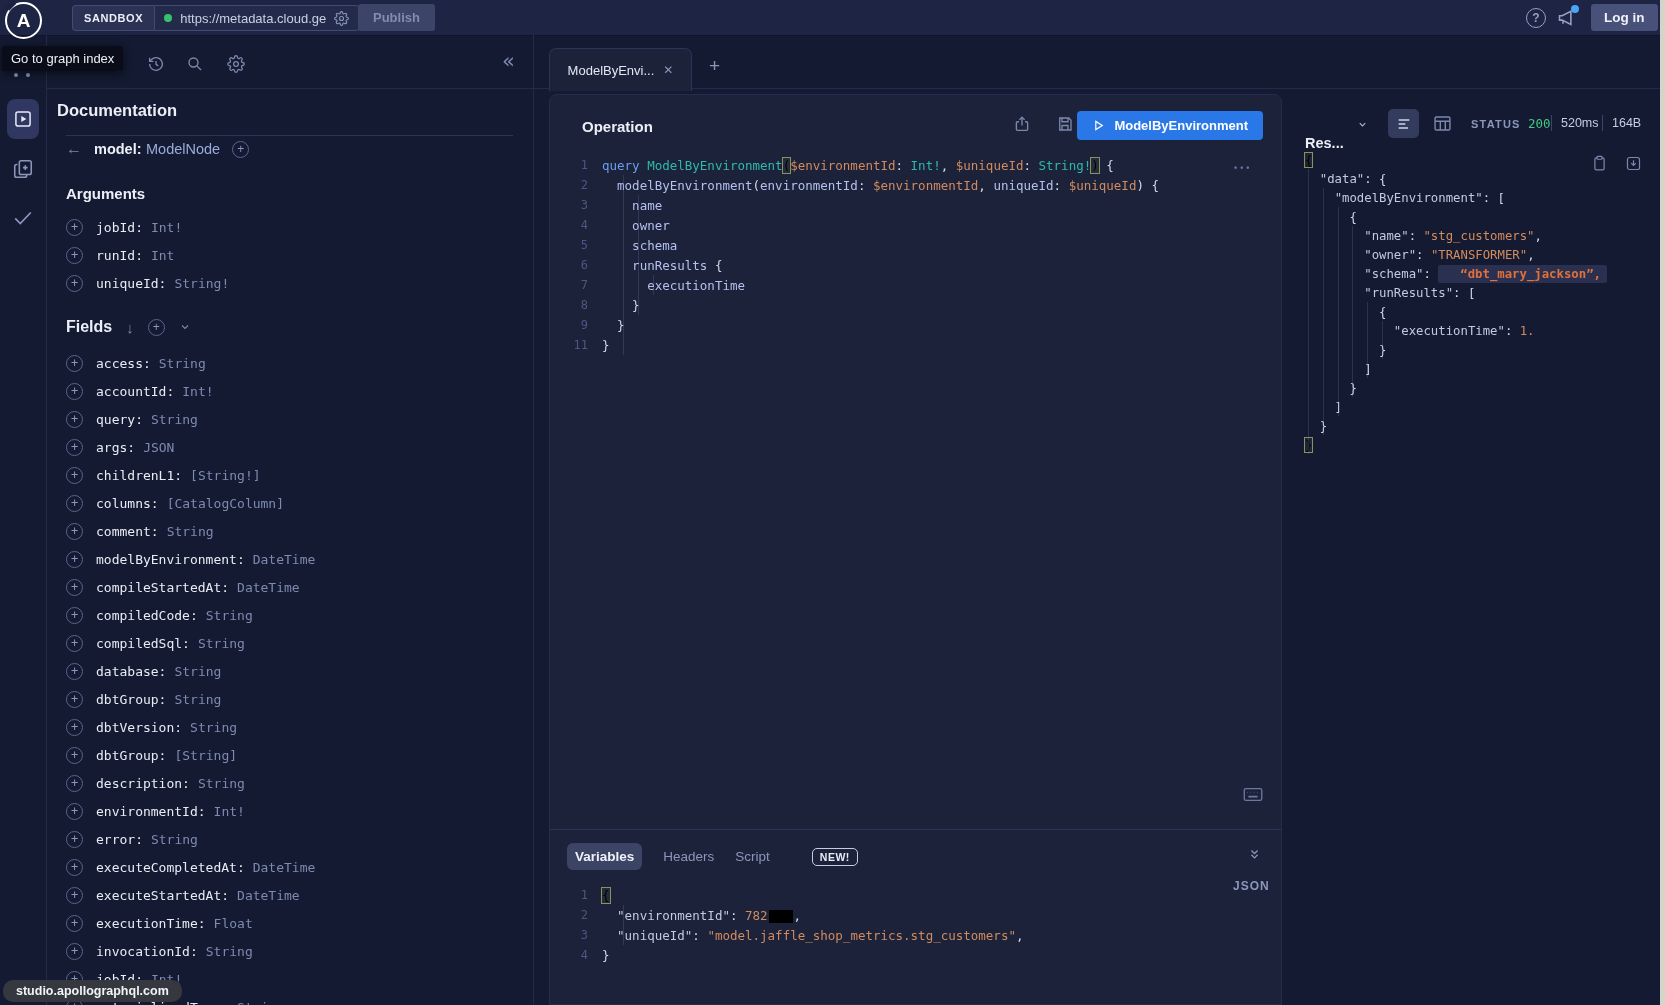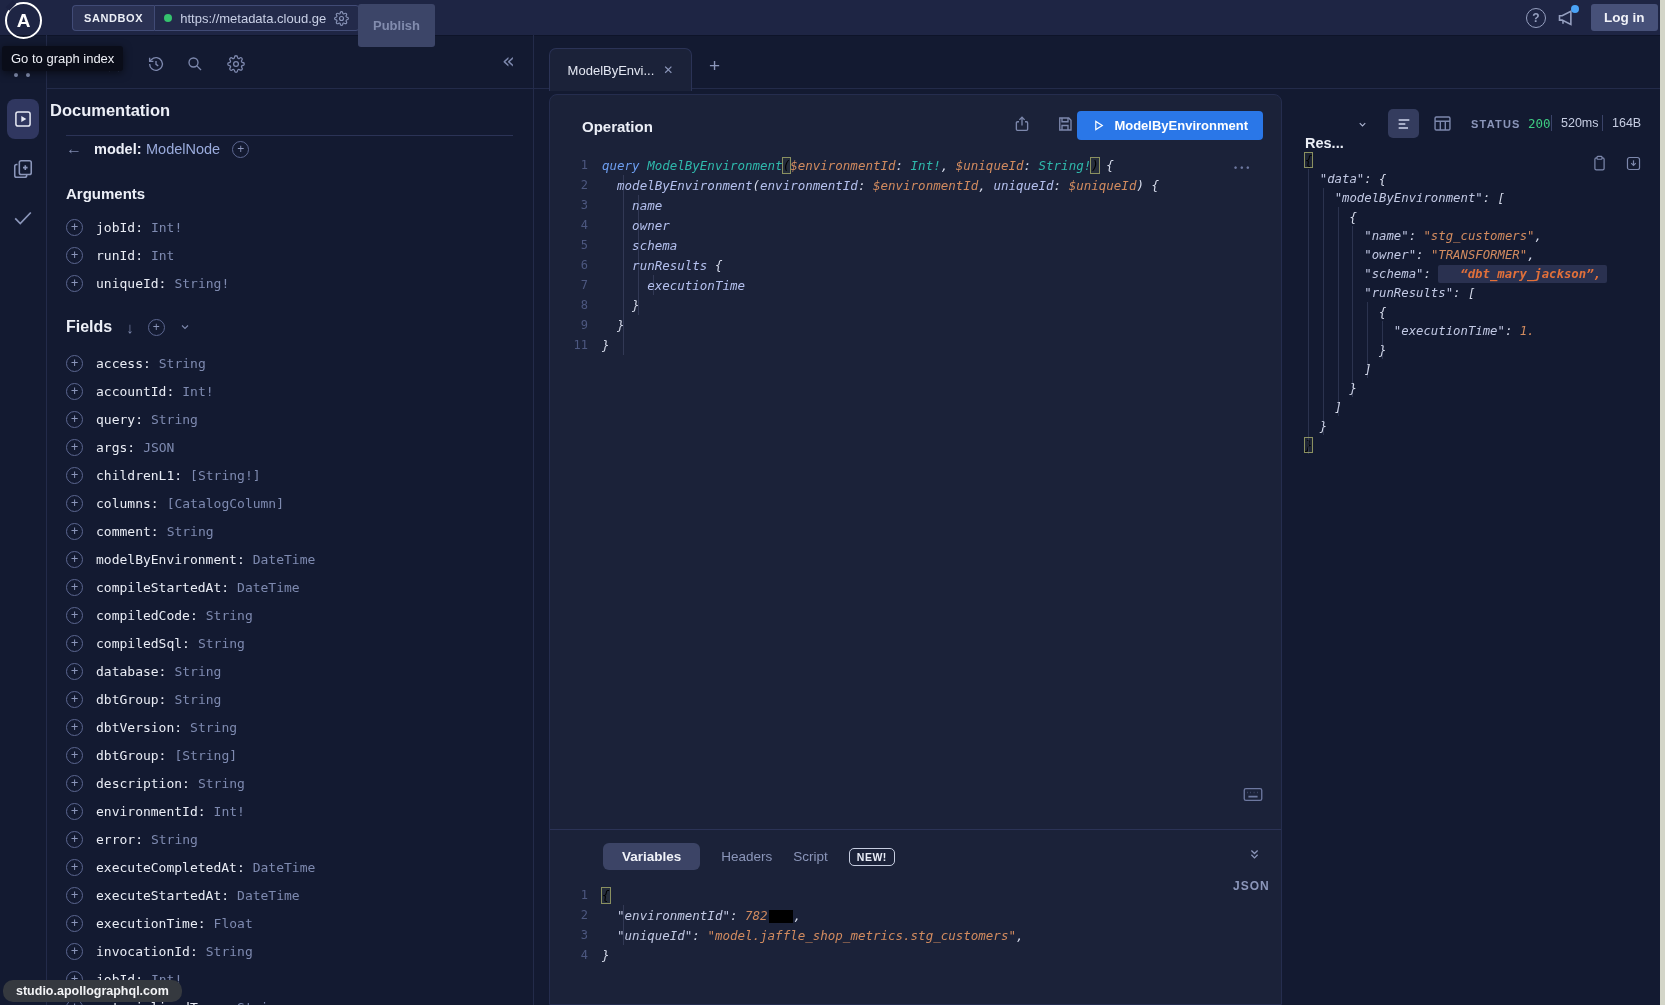--- a/index.html
+++ b/index.html
@@ -15,21 +15,21 @@
   .logo{position:absolute;left:5px;top:2px;width:33px;height:33px;border:2.5px solid #fff;border-radius:50%;
         display:flex;align-items:center;justify-content:center;color:#fff;font-weight:bold;font-size:19px;background:transparent;z-index:5;}
   .logo::after{content:"";position:absolute;width:10px;height:5px;background:#1b2140;top:-1px;left:-1px;transform:rotate(-45deg);}
   .sbx-group{position:absolute;left:72px;top:5px;height:26px;display:flex;}
   .sbx-label{background:#2b3254;border:1px solid #414b76;border-right:none;border-radius:4px 0 0 4px;
              display:flex;align-items:center;padding:0 11px;color:#eceff7;font-size:11px;font-weight:bold;letter-spacing:.6px;}
   .url-box{background:#232a4a;border:1px solid #414b76;border-radius:0 4px 4px 0;display:flex;align-items:center;gap:8px;padding:0 9px;width:186px;}
   .green-dot{width:8px;height:8px;border-radius:50%;background:#35c26e;flex:none;}
   .url-text{color:#c9d0e6;font-size:13px;white-space:nowrap;overflow:hidden;width:146px;}
   .icon{color:#8b96ba;}
-  .publish{position:absolute;left:358px;top:4px;background:#3c4568;border-radius:3px;padding:14px 15px;
+  .publish{position:absolute;left:358px;top:4px;background:#3c4568;border-radius:3px;padding:6px 15px;
            color:#828cae;font-size:13px;font-weight:bold;}
   .help{position:absolute;left:1526px;top:8px;width:18px;height:18px;border:1.5px solid #96a0c0;border-radius:50%;
         color:#96a0c0;font-size:12px;font-weight:bold;display:flex;align-items:center;justify-content:center;}
   .mega{position:absolute;left:1556px;top:7px;color:#96a0c0;}
   .mega-dot{position:absolute;right:-2px;top:-2px;width:8px;height:8px;border-radius:50%;background:#4aa3f6;}
   .login{position:absolute;left:1591px;top:4px;background:#475179;border-radius:3px;padding:6px 13px;
          color:#f0f2f8;font-size:13.5px;font-weight:bold;}
 
   
   .rail{position:absolute;left:0;top:35px;width:46px;height:970px;border-right:1px solid #232b4a;}
@@ -42,21 +42,21 @@
   .tooltip{position:absolute;left:2px;top:46px;z-index:30;background:#0a0d19;color:#edeff5;font-size:13px;
            padding:5px 9px;border-radius:3px;box-shadow:0 2px 8px rgba(0,0,0,.55);white-space:nowrap;}
 
   
   .hdiv{position:absolute;left:46px;top:88px;width:1614px;height:1px;background:#232b4a;}
 
   
   .doc{position:absolute;left:46px;top:35px;width:487px;height:970px;border-right:1px solid #232b4a;overflow:hidden;}
   .doc-tb{position:absolute;top:20px;color:#7d88ad;}
   .doc-collapse{position:absolute;left:456px;top:14px;color:#7d88ad;font-size:21px;font-family:"DejaVu Sans",sans-serif;}
-  .doc-title{position:absolute;left:4px;top:66px;color:#eceff7;font-size:16.5px;font-weight:bold;}
+  .doc-title{position:absolute;left:11px;top:66px;color:#eceff7;font-size:16.5px;font-weight:bold;}
   .doc-div2{position:absolute;left:20px;top:100px;width:447px;height:1px;background:#2b3356;}
   .doc-model{position:absolute;left:20px;top:105px;display:flex;align-items:center;gap:12px;}
   .back-ar{color:#7d88ad;font-size:16px;}
   .model-lbl{font-size:14.5px;color:#eceff7;font-weight:bold;}
   .model-type{font-size:14.5px;color:#9aabdc;font-weight:normal;}
   .doc-h{position:absolute;left:20px;color:#eceff7;font-size:15px;font-weight:bold;}
   .plus-circ{width:17px;height:17px;border:1px solid #5b6690;border-radius:50%;color:#8b96ba;font-size:12px;
              line-height:15px;text-align:center;flex:none;display:inline-block;box-sizing:border-box;}
   .doc-list{position:absolute;left:20px;right:0;}
   .doc-row{display:flex;align-items:center;height:28px;gap:13px;font-family:"DejaVu Sans Mono",monospace;font-size:13px;}
@@ -76,34 +76,34 @@
         border-radius:8px 8px 0 0;box-sizing:border-box;z-index:2;}
   .op-title{position:absolute;left:32px;top:23px;color:#eceff7;font-size:15px;font-weight:bold;}
   .op-ic{position:absolute;top:20px;color:#7d88ad;}
   .run-btn{position:absolute;right:18px;top:16px;height:29px;background:#2a77e8;border-radius:4px;display:flex;
            align-items:center;gap:9px;padding:0 15px;color:#fff;font-size:13px;font-weight:bold;}
   .ellipsis{position:absolute;left:684px;top:68px;color:#6d78a0;font-size:9px;letter-spacing:3px;font-weight:bold;}
   .codelines{position:absolute;left:0;right:0;}
   .cline{display:flex;height:20px;align-items:center;}
   .ln{width:52px;text-align:right;padding-right:14px;box-sizing:border-box;color:#4d5880;
       font-family:"DejaVu Sans Mono",monospace;font-size:12px;flex:none;}
-  .ltxt{white-space:pre;font-family:"DejaVu Sans Mono",monospace;font-size:12.5px;font-style:italic;}
+  .ltxt{white-space:pre;font-family:"DejaVu Sans Mono",monospace;font-size:12.5px;}
   .t-kw{color:#6d9ef0;} .t-op{color:#2fb9ac;} .t-vr{color:#d28b5f;} .t-fl{color:#b4c0ee;}
   .t-pu{color:#d5daea;} .t-ky{color:#c2c9e4;} .t-st{color:#d28b5f;} .t-nu{color:#d28b5f;}
   .t-bh{outline:1px solid #8a9060;background:rgba(150,160,90,.08);}
   .t-rd{display:inline-block;width:24px;height:13px;background:#000;vertical-align:middle;margin:0 1px;}
   .t-hl{color:#e2703a;font-weight:bold;background:#2a3150;padding:2px 6px 2px 22px;border-radius:2px;}
   .guide{position:absolute;width:1px;background:rgba(130,142,185,.22);}
   .kbd-ic{position:absolute;left:693px;top:692px;color:#6d78a0;}
   .op-var-div{position:absolute;left:0;top:734px;width:100%;height:1px;background:#2b3356;}
   .vtabs{position:absolute;left:17px;top:748px;display:flex;align-items:center;gap:21px;}
-  .vtab-active{background:#3c4466;border-radius:6px;padding:6px 19px;color:#f0f2f8;font-size:13.5px;font-weight:bold;margin-left:36px;}
+  .vtab-active{background:#3c4466;border-radius:6px;padding:6px 8px;color:#f0f2f8;font-size:13.5px;font-weight:bold;}
   .vtab{color:#8b96ba;font-size:13.5px;}
   .new-badge{border:1.5px solid #c6cde0;border-radius:5px;padding:2px 7px;color:#e8ecf6;font-size:10.5px;
-             font-weight:bold;letter-spacing:.5px;}
+             font-weight:bold;letter-spacing:.5px;margin-left:21px;}
   .dblchev{position:absolute;left:697px;top:752px;color:#8b96ba;}
   .json-lbl{position:absolute;left:683px;top:784px;color:#8b96ba;font-size:12px;font-weight:bold;letter-spacing:1px;}
 
   
   .resp{position:absolute;left:1285px;top:35px;width:375px;height:970px;overflow:hidden;}
   .resp-title{position:absolute;left:20px;top:80px;color:#eceff7;font-size:14.5px;font-weight:bold;margin-top:20px;}
   .resp-chev{position:absolute;left:72px;top:84px;color:#aeb6d2;}
   .tgl-a{position:absolute;left:103px;top:74px;width:31px;height:29px;background:#343c5e;border-radius:5px;
          display:flex;align-items:center;justify-content:center;color:#cdd4ea;}
   .tgl-b{position:absolute;left:147px;top:78px;color:#7d88ad;}

